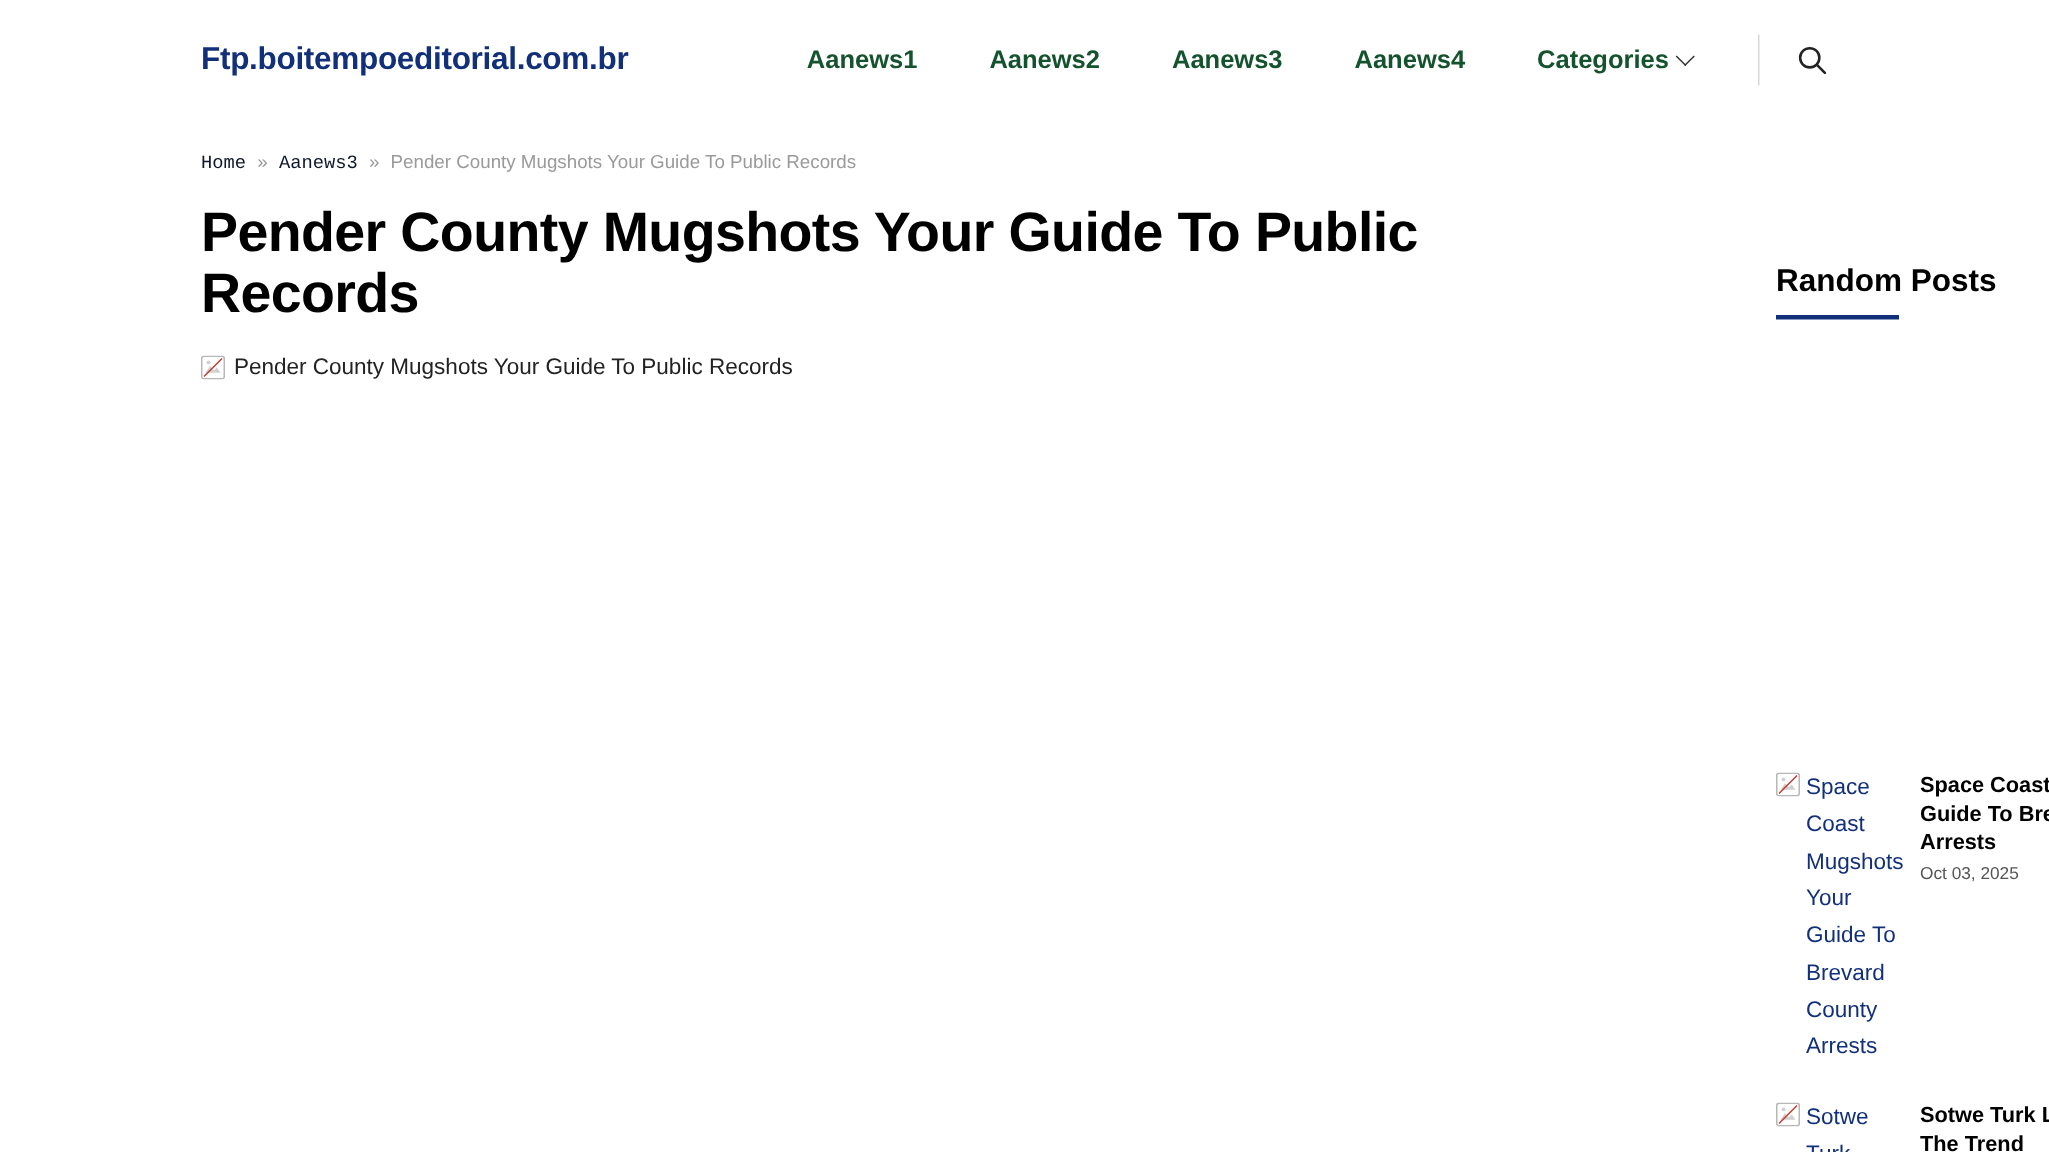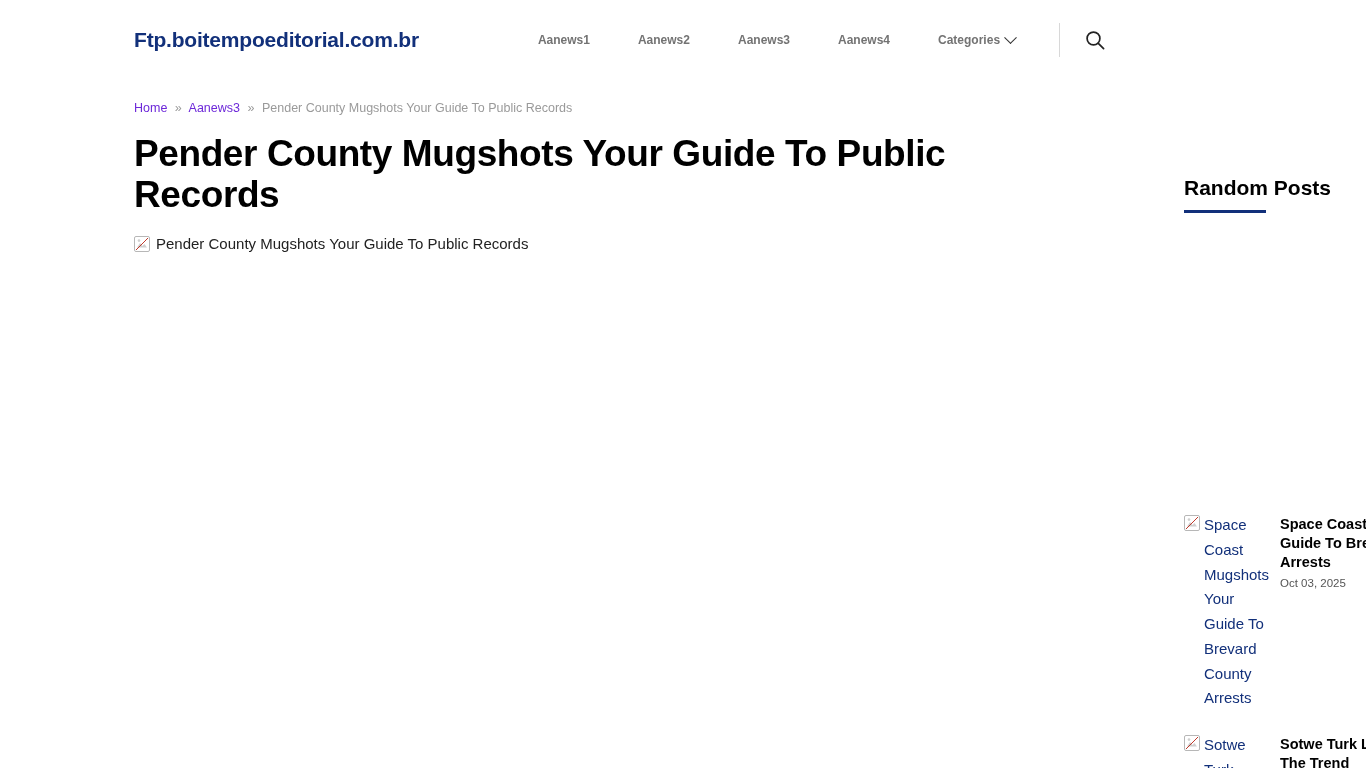--- a/index.html
+++ b/index.html
@@ -36,23 +36,23 @@
     white-space: nowrap;
     text-decoration: none;
   }
   .main-nav {
     display: flex;
     align-items: center;
     margin-left: 95px;
     gap: 0px;
   }
   .nav-item {
-    font-size: 12px;
-    font-weight: bold;
-    color: #737373;
+    font-size: 17px;
+    font-weight: bold;
+    color: #14532d;
     padding: 0 24px;
     white-space: nowrap;
     cursor: pointer;
     text-decoration: none;
     text-align: right;
   }
   .nav-item.has-caret {
     display: flex;
     align-items: center;
     gap: 6px;
@@ -96,22 +96,23 @@
   }
 
   
   .breadcrumb {
     font-size: 12.5px;
     color: #9a9a9a;
     margin-bottom: 18px;
     white-space: nowrap;
   }
   .breadcrumb a {
-    color: #6d28d9;
+    color: #0f172a;
     text-decoration: none;
+    font-family: Liberation Mono, monospace;
   }
   .breadcrumb .sep {
     color: #9a9a9a;
     margin: 0 4px;
   }
   .breadcrumb .current { color: #9a9a9a; }
 
   
   .post-title {
     font-size: 37px;

